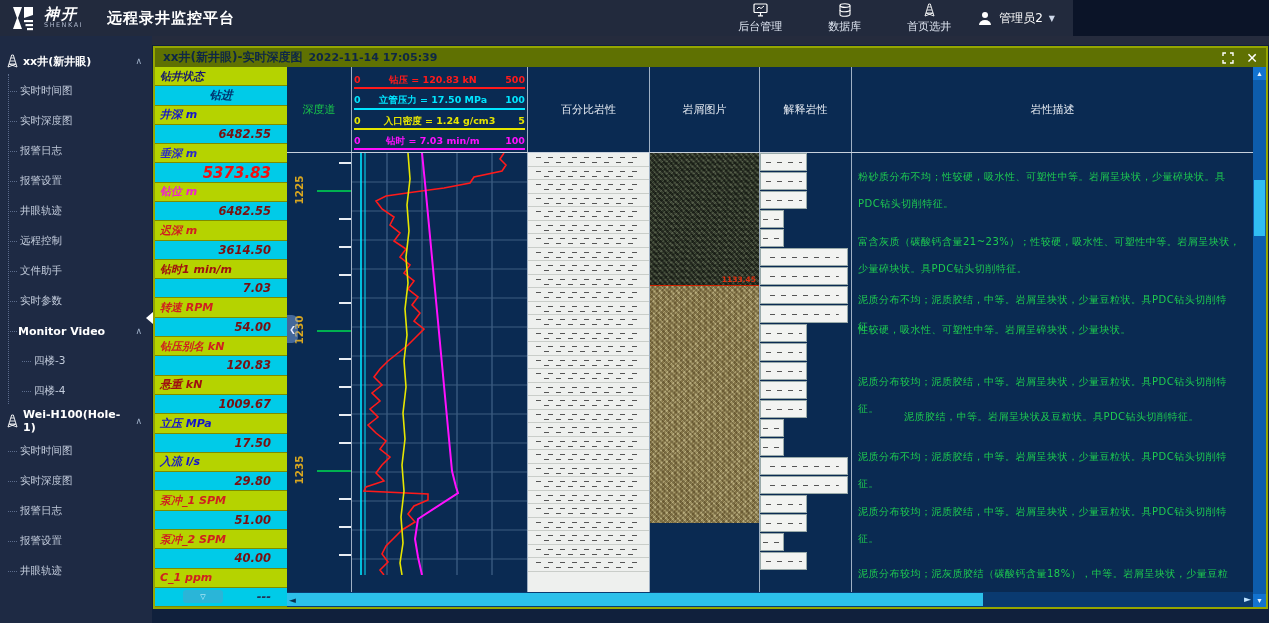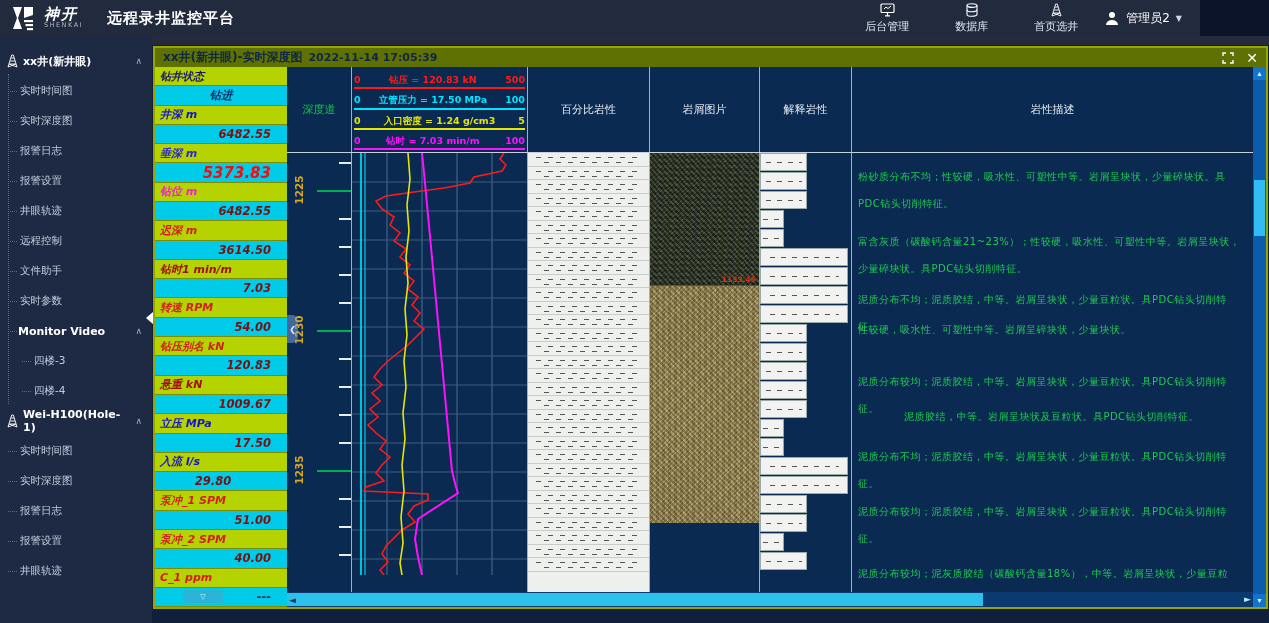--- a/index.html
+++ b/index.html
@@ -1,20 +1,20 @@
 <!DOCTYPE html>
 <html><head>
 <meta charset="utf-8">
 <style>
   * { margin:0; padding:0; box-sizing:border-box; }
   html,body { width:1269px; height:623px; overflow:hidden; background:#0b1428;
     font-family:"DejaVu Sans","Liberation Sans",sans-serif; }
 
   
-  .app-header { position:absolute; left:0; top:0; width:1200px; height:36px;
+  .app-header { position:absolute; left:0; top:0; width:1073px; height:36px;
     background:#222a3d; display:flex; align-items:center; z-index:30; }
   .logo-wrap { display:flex; align-items:center; gap:8px; padding:0 14px 0 10px; }
   .logo-glyph { width:26px; height:26px; }
   .brand-col { line-height:1; }
   .brand-cn { color:#fff; font-size:15px; font-weight:bold; font-style:italic; letter-spacing:2px; }
   .brand-en { color:#aeb8cc; font-size:6.5px; letter-spacing:1.5px; }
   .app-title { color:#fff; font-size:15px; font-weight:bold; margin-left:10px; letter-spacing:1px; }
   .header-nav { margin-left:auto; display:flex; align-items:center; gap:46px; padding-right:26px; }
   .nav-item { display:flex; flex-direction:column; align-items:center; gap:2px; cursor:pointer; }
   .nav-item svg { display:block; }
@@ -362,21 +362,21 @@
             </div>
           </div>
           <div class="param-pair">
             <div class="param-label" style="color: rgb(20, 20, 204);">立压 MPa</div>
             <div class="param-value" style="color: rgb(122, 16, 16);">
               <span>17.50</span>
             </div>
           </div>
           <div class="param-pair">
             <div class="param-label" style="color: rgb(20, 20, 204);">入流 l/s</div>
-            <div class="param-value" style="color: rgb(122, 16, 16); justify-content: center;">
+            <div class="param-value" style="color: rgb(122, 16, 16);">
               <span>29.80</span>
             </div>
           </div>
           <div class="param-pair">
             <div class="param-label" style="color: rgb(208, 32, 32);">泵冲_1 SPM</div>
             <div class="param-value" style="color: rgb(122, 16, 16);">
               <span>51.00</span>
             </div>
           </div>
           <div class="param-pair">

